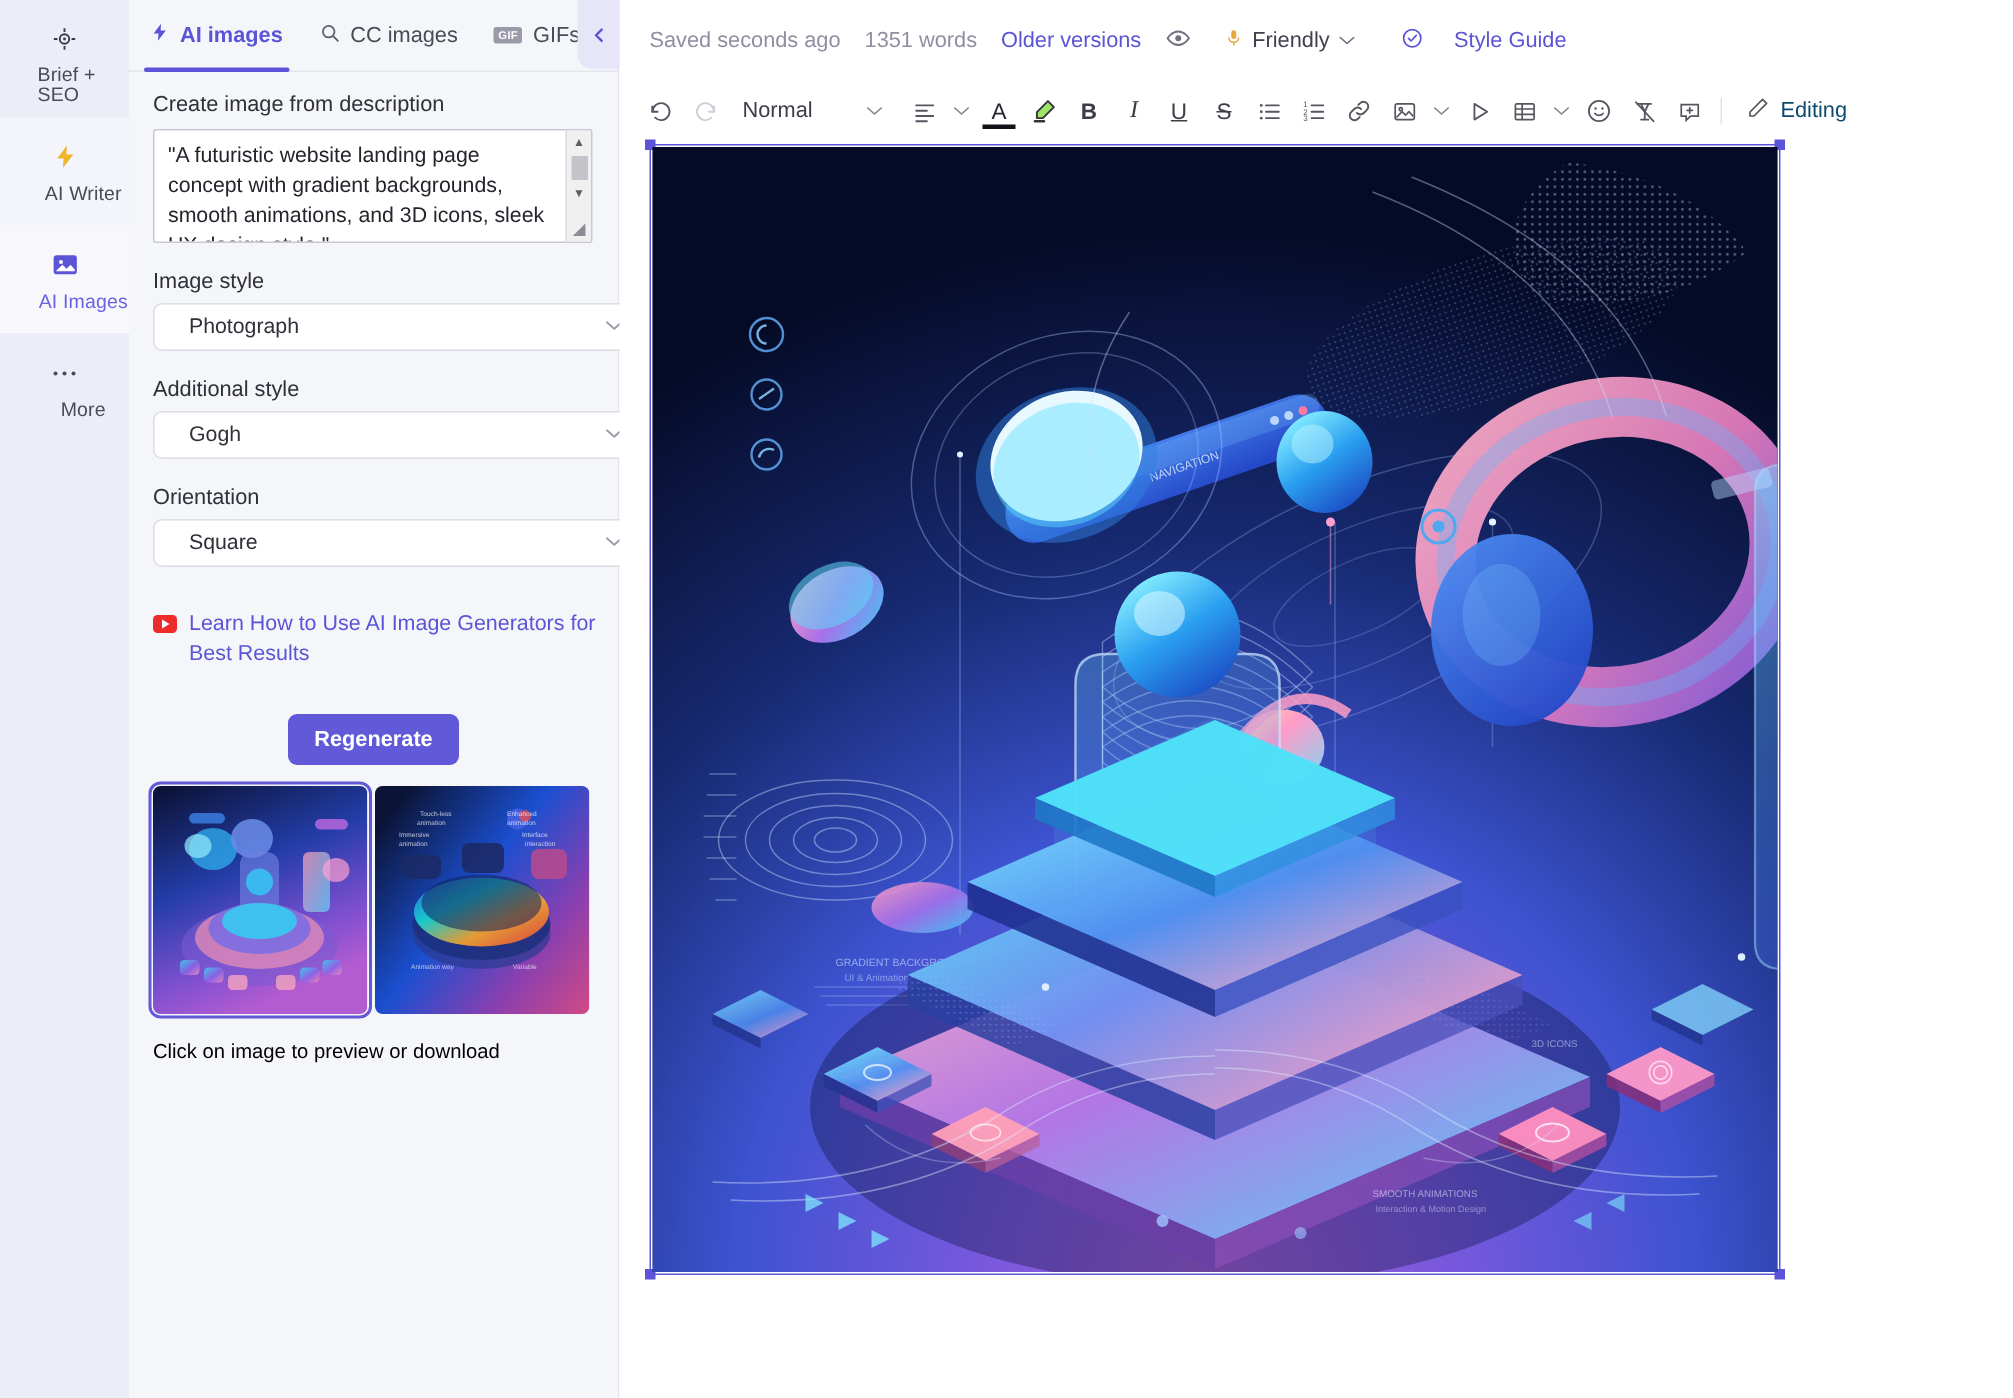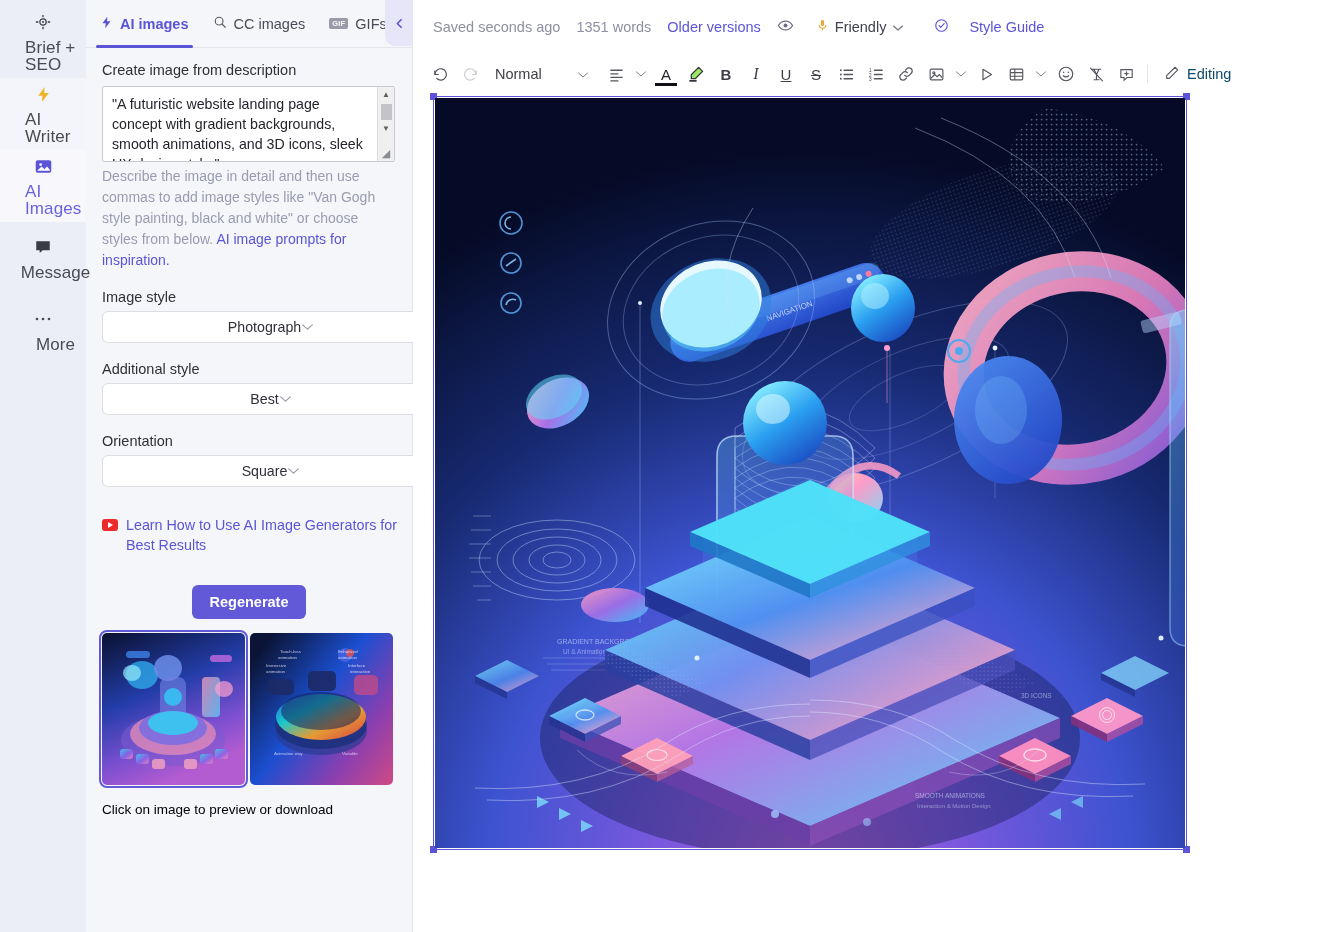--- a/index.html
+++ b/index.html
@@ -21,21 +21,21 @@
   .rail-item {
     width: 86px; height: 72px;
     display: flex; flex-direction: column;
     align-items: center; justify-content: center;
     gap: 6px; cursor: pointer;
   }
   .rail-item .ri-ico {
     height: 22px; display: flex; align-items: center; justify-content: center;
   }
   .rail-item .ri-lab {
-    font-size: 17px; color: #4a4a55; letter-spacing: .1px; line-height: 1; margin-left: 25px;
+    font-size: 13px; color: #4a4a55; letter-spacing: .1px; line-height: 1; margin-left: 25px;
   }
   .rail-item.active .ri-lab { color: #6a62e0; }
 
   
   .panel {
     width: 327px; flex: 0 0 327px; height: 932px;
     background: #f5f6fa;
     border-right: 1px solid #e4e5ec;
     position: relative;
   }
@@ -93,22 +93,22 @@
     font-size: 14px; line-height: 21px; color: #9a9bb0;
     margin-top: 4px; width: 295px;
   }
   .help a { color: #5b54d6; text-decoration: none; }
   .fld-label {
     font-size: 14.5px; color: #2f3038; margin-top: 18px; margin-bottom: 6px;
   }
   .select {
     width: 338px; height: 32px; background: #fff;
     border: 1px solid #dcdde5; border-radius: 6px;
-    display: flex; align-items: center; justify-content: center;
-    padding: 0 1px; font-size: 14.2px; color: #2f3038; cursor: pointer;
+    display: flex; align-items: center; justify-content: space-between;
+    padding: 0 23px; font-size: 14.2px; color: #2f3038; cursor: pointer;
   }
   .chev { color: #9a9ba8; font-size: 11px; line-height: 1; }
   .yt-row {
     margin-top: 28px; display: flex; gap: 8px; width: 296px;
   }
   .yt-ico {
     flex: 0 0 auto; width: 16px; height: 12px; background: #ee2b2b;
     border-radius: 3px; position: relative; margin-top: 4px;
   }
   .yt-ico::after {
@@ -245,28 +245,20 @@
       <span class="ri-ico">
         <svg width="19" height="19" viewBox="0 0 24 24">
             <rect x="2.2" y="4" width="19.6" height="16" rx="2.6" fill="#5b54d6"></rect>
             <circle cx="8.4" cy="9.6" r="1.7" fill="#fff"></circle>
             <path d="M4 17.4 9.6 12l3.6 3.4L16.4 12l3.6 4.1v1.3H4z" fill="#fff"></path>
           </svg>
       </span>
       <span class="ri-lab">AI Images</span>
     </div>
 
-    <div class="rail-item">
-      <span class="ri-ico">
-        <svg width="18" height="18" viewBox="0 0 24 24" fill="#3a3b45">
-            <path d="M3 4.3h18v12.1h-9.4L7.6 20v-3.6H3z"></path>
-          </svg>
-      </span>
-      <span class="ri-lab">Message</span>
-    </div>
 
     <div class="rail-item">
       <span class="ri-ico">
         <svg width="18" height="6" viewBox="0 0 24 6" fill="#4a4b55">
             <circle cx="4" cy="3" r="1.8"></circle>
             <circle cx="12" cy="3" r="1.8"></circle>
             <circle cx="20" cy="3" r="1.8"></circle>
           </svg>
       </span>
       <span class="ri-lab">More</span>
@@ -315,37 +307,34 @@
         <div class="ta-text" title="Describe the image you want to create">"A futuristic website landing page concept with gradient backgrounds, smooth animations, and 3D icons, sleek UX design style."</div>
         <div class="ta-sb">
           <div class="sb-arrow">▲</div>
           <div class="sb-thumb"></div>
           <div class="sb-arrow">▼</div>
           <div class="sb-spacer"></div>
         </div>
         <div class="ta-grip">◢</div>
       </div>
 
-      <div class="help">
-        <span>Describe the image in detail and then use commas to add image styles like "Van Gogh style painting, black and white" or choose styles from below. </span><a>AI image prompts for inspiration.</a>
-      </div>
 
       <div class="fld-label">Image style</div>
       <div class="select">
         <span>Photograph</span>
         <span class="chev">
           <svg width="13" height="8" viewBox="0 0 24 14" fill="none" stroke="#9a9ba8" stroke-width="2.2" stroke-linecap="round" stroke-linejoin="round">
               <path d="M3 3l9 8 9-8"></path>
             </svg>
         </span>
       </div>
 
       <div class="fld-label">Additional style</div>
       <div class="select">
-        <span>Best</span>
+        <span>Gogh</span>
         <span class="chev">
           <svg width="13" height="8" viewBox="0 0 24 14" fill="none" stroke="#9a9ba8" stroke-width="2.2" stroke-linecap="round" stroke-linejoin="round">
               <path d="M3 3l9 8 9-8"></path>
             </svg>
         </span>
       </div>
 
       <div class="fld-label">Orientation</div>
       <div class="select">
         <span>Square</span>

